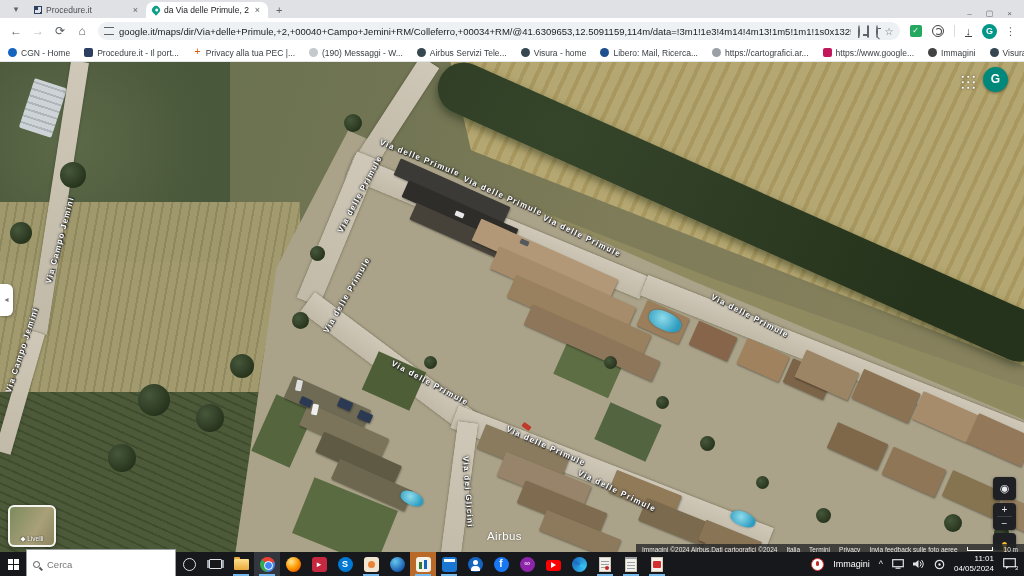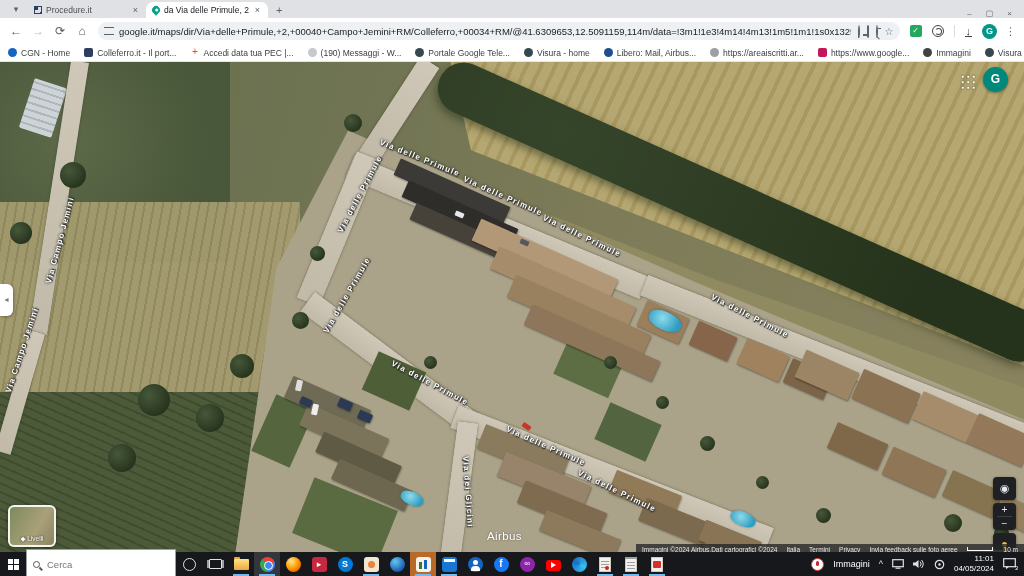--- a/index.html
+++ b/index.html
@@ -161,45 +161,45 @@
     <div class="menu-dots">⋮</div>
   </div>
 
   <div class="bookbar">
     <span class="bm">
         <span class="bm-ico" style="background:#1565c0"></span>
         <span>CGN - Home</span>
       </span>
     <span class="bm">
         <span class="bm-ico" style="background:#2d3e63;border-radius:2px"></span>
-        <span>Colleferro.it - Il port...</span>
+        <span>Procedure.it - Il port...</span>
       </span>
     <span class="bm">
         <span class="bm-ico" style="background:#fff;color:#e65100;font-size:10px;line-height:8px;text-align:center">+</span>
-        <span>Accedi data tua PEC |...</span>
+        <span>Privacy alla tua PEC |...</span>
       </span>
     <span class="bm">
         <span class="bm-ico" style="background:#c5c8cc"></span>
         <span>(190) Messaggi - W...</span>
       </span>
     <span class="bm">
         <span class="bm-ico" style="background:#37474f"></span>
-        <span>Portale Google Tele...</span>
+        <span>Airbus Servizi Tele...</span>
       </span>
     <span class="bm">
         <span class="bm-ico" style="background:#37474f"></span>
         <span>Visura - home</span>
       </span>
     <span class="bm">
         <span class="bm-ico" style="background:#1e4f8f"></span>
-        <span>Libero: Mail, Airbus...</span>
+        <span>Libero: Mail, Ricerca...</span>
       </span>
     <span class="bm">
         <span class="bm-ico" style="background:#9aa0a6"></span>
-        <span>https://areaiscritti.ar...</span>
+        <span>https://cartografici.ar...</span>
       </span>
     <span class="bm">
         <span class="bm-ico" style="background:#c2185b;border-radius:2px"></span>
         <span>https://www.google...</span>
       </span>
     <span class="bm">
         <span class="bm-ico" style="background:#424242"></span>
         <span>Immagini</span>
       </span>
     <span class="bm">

